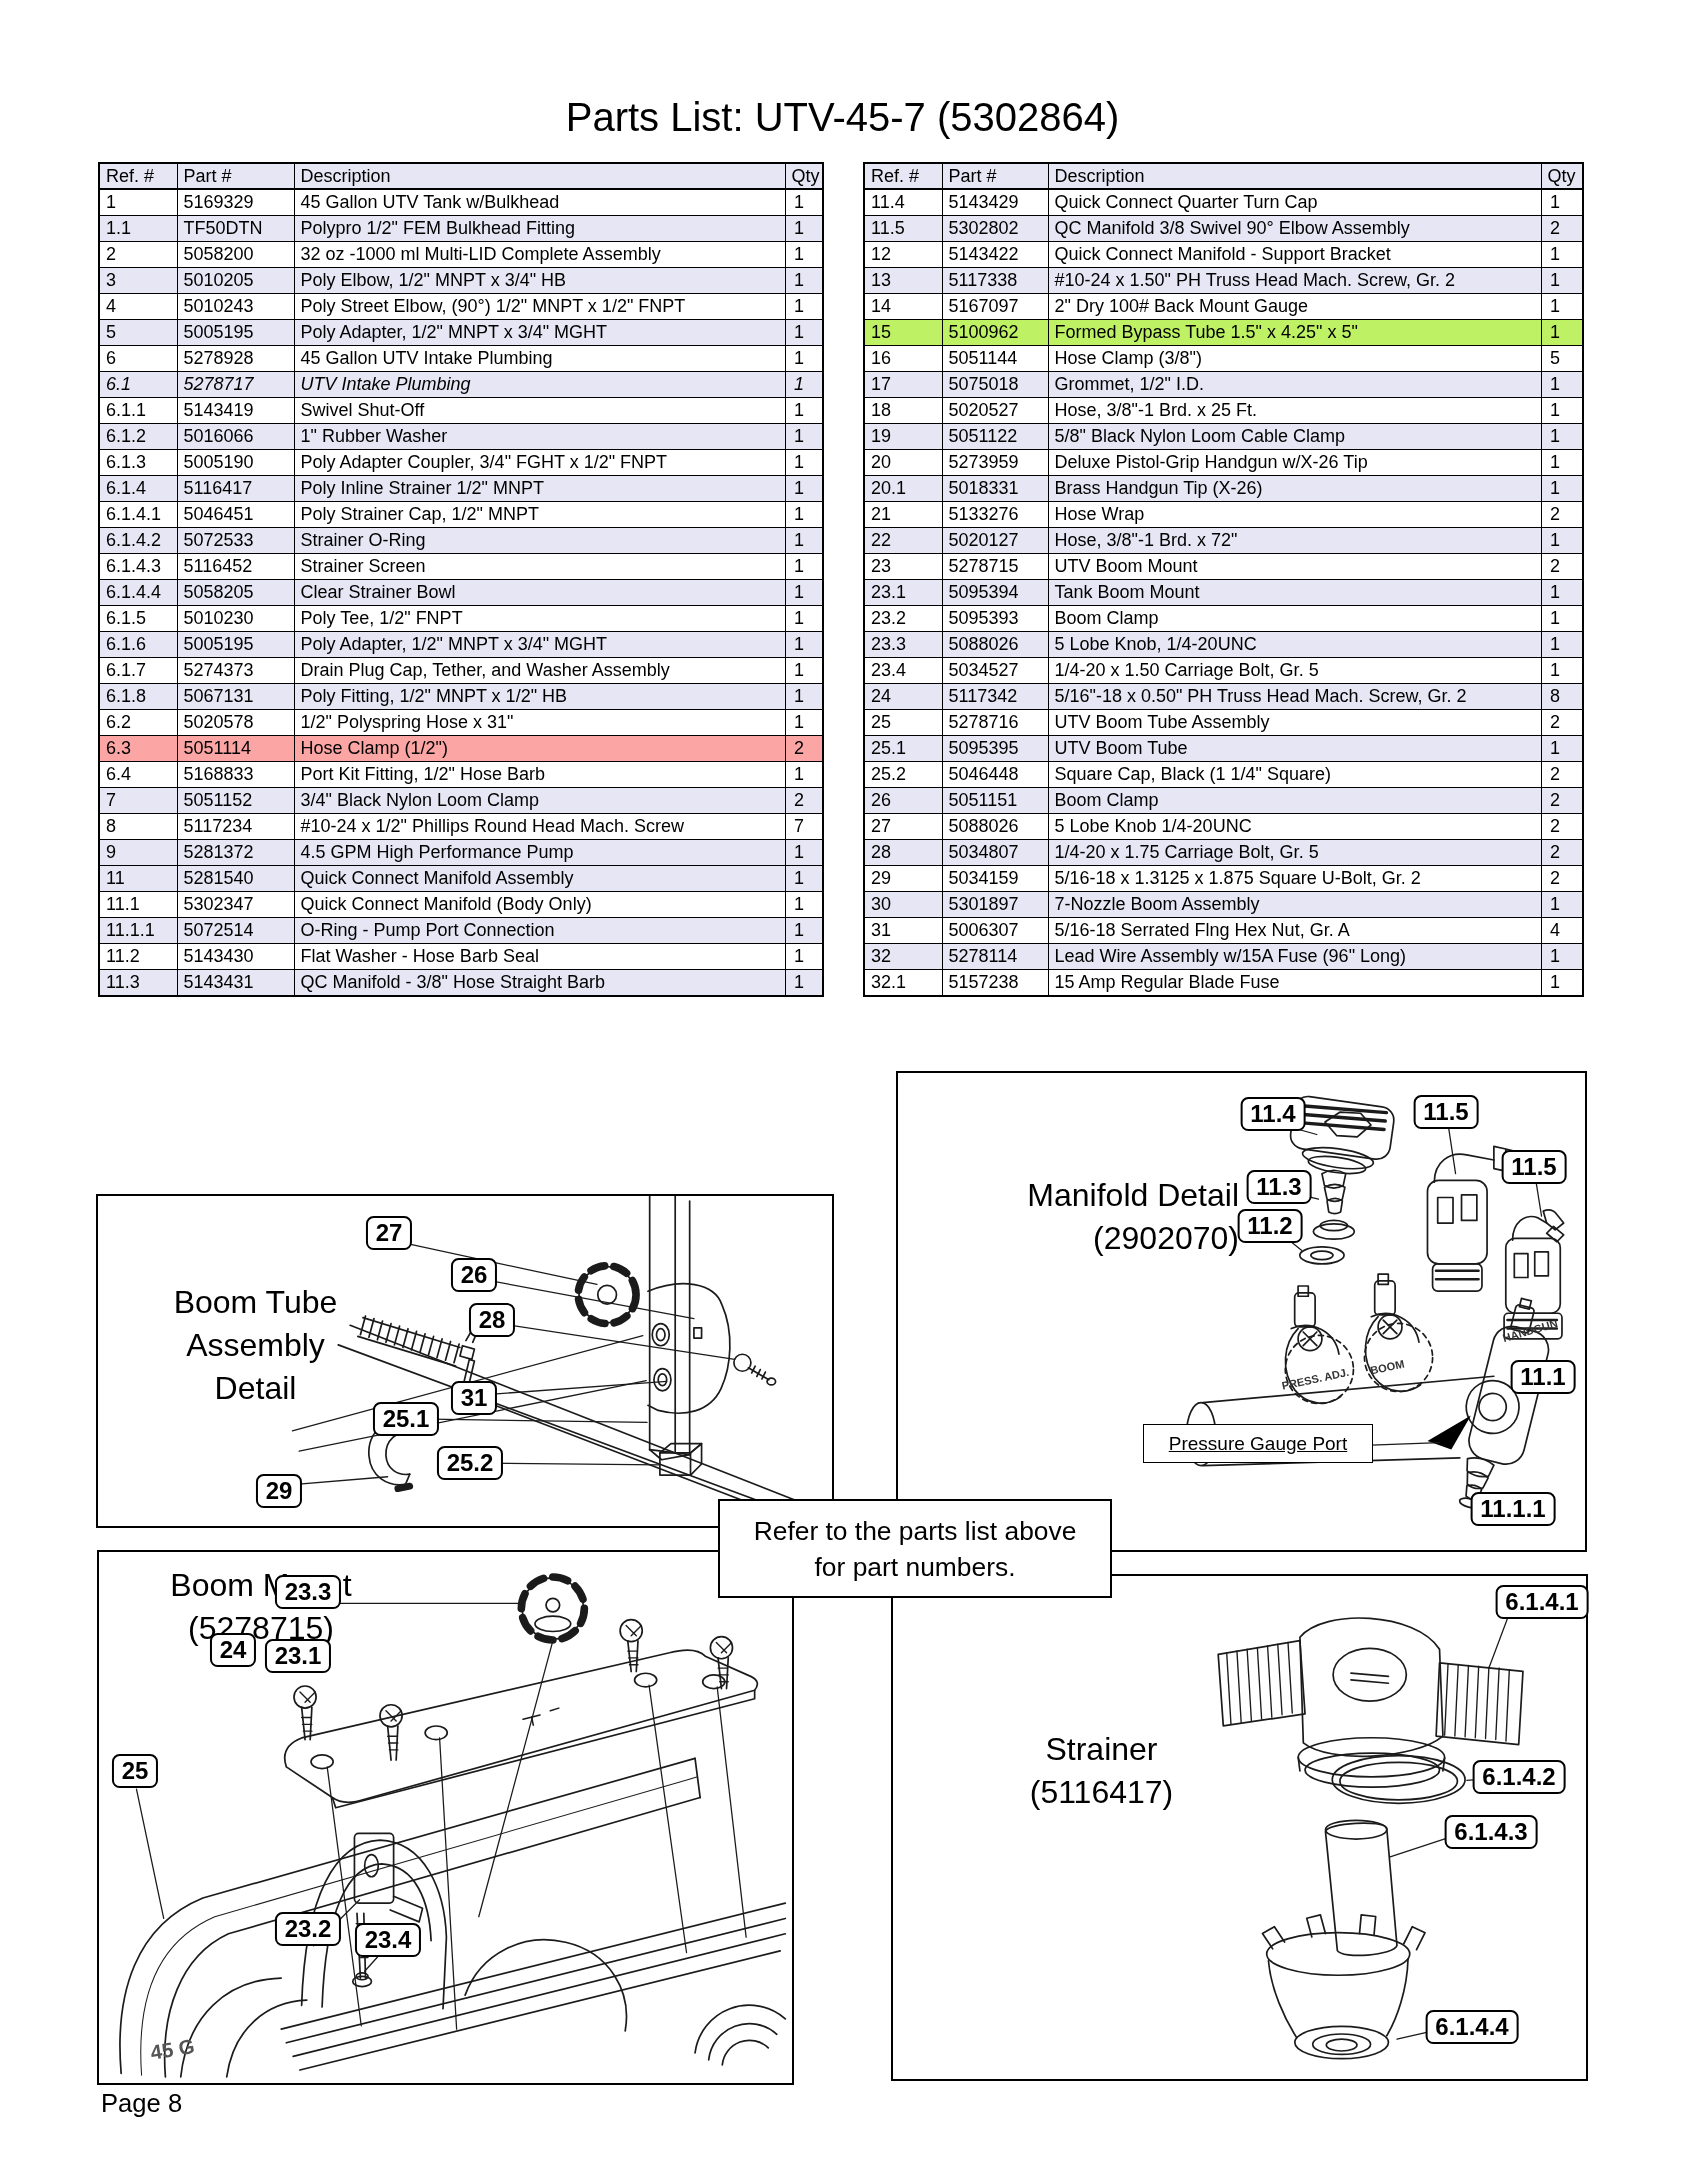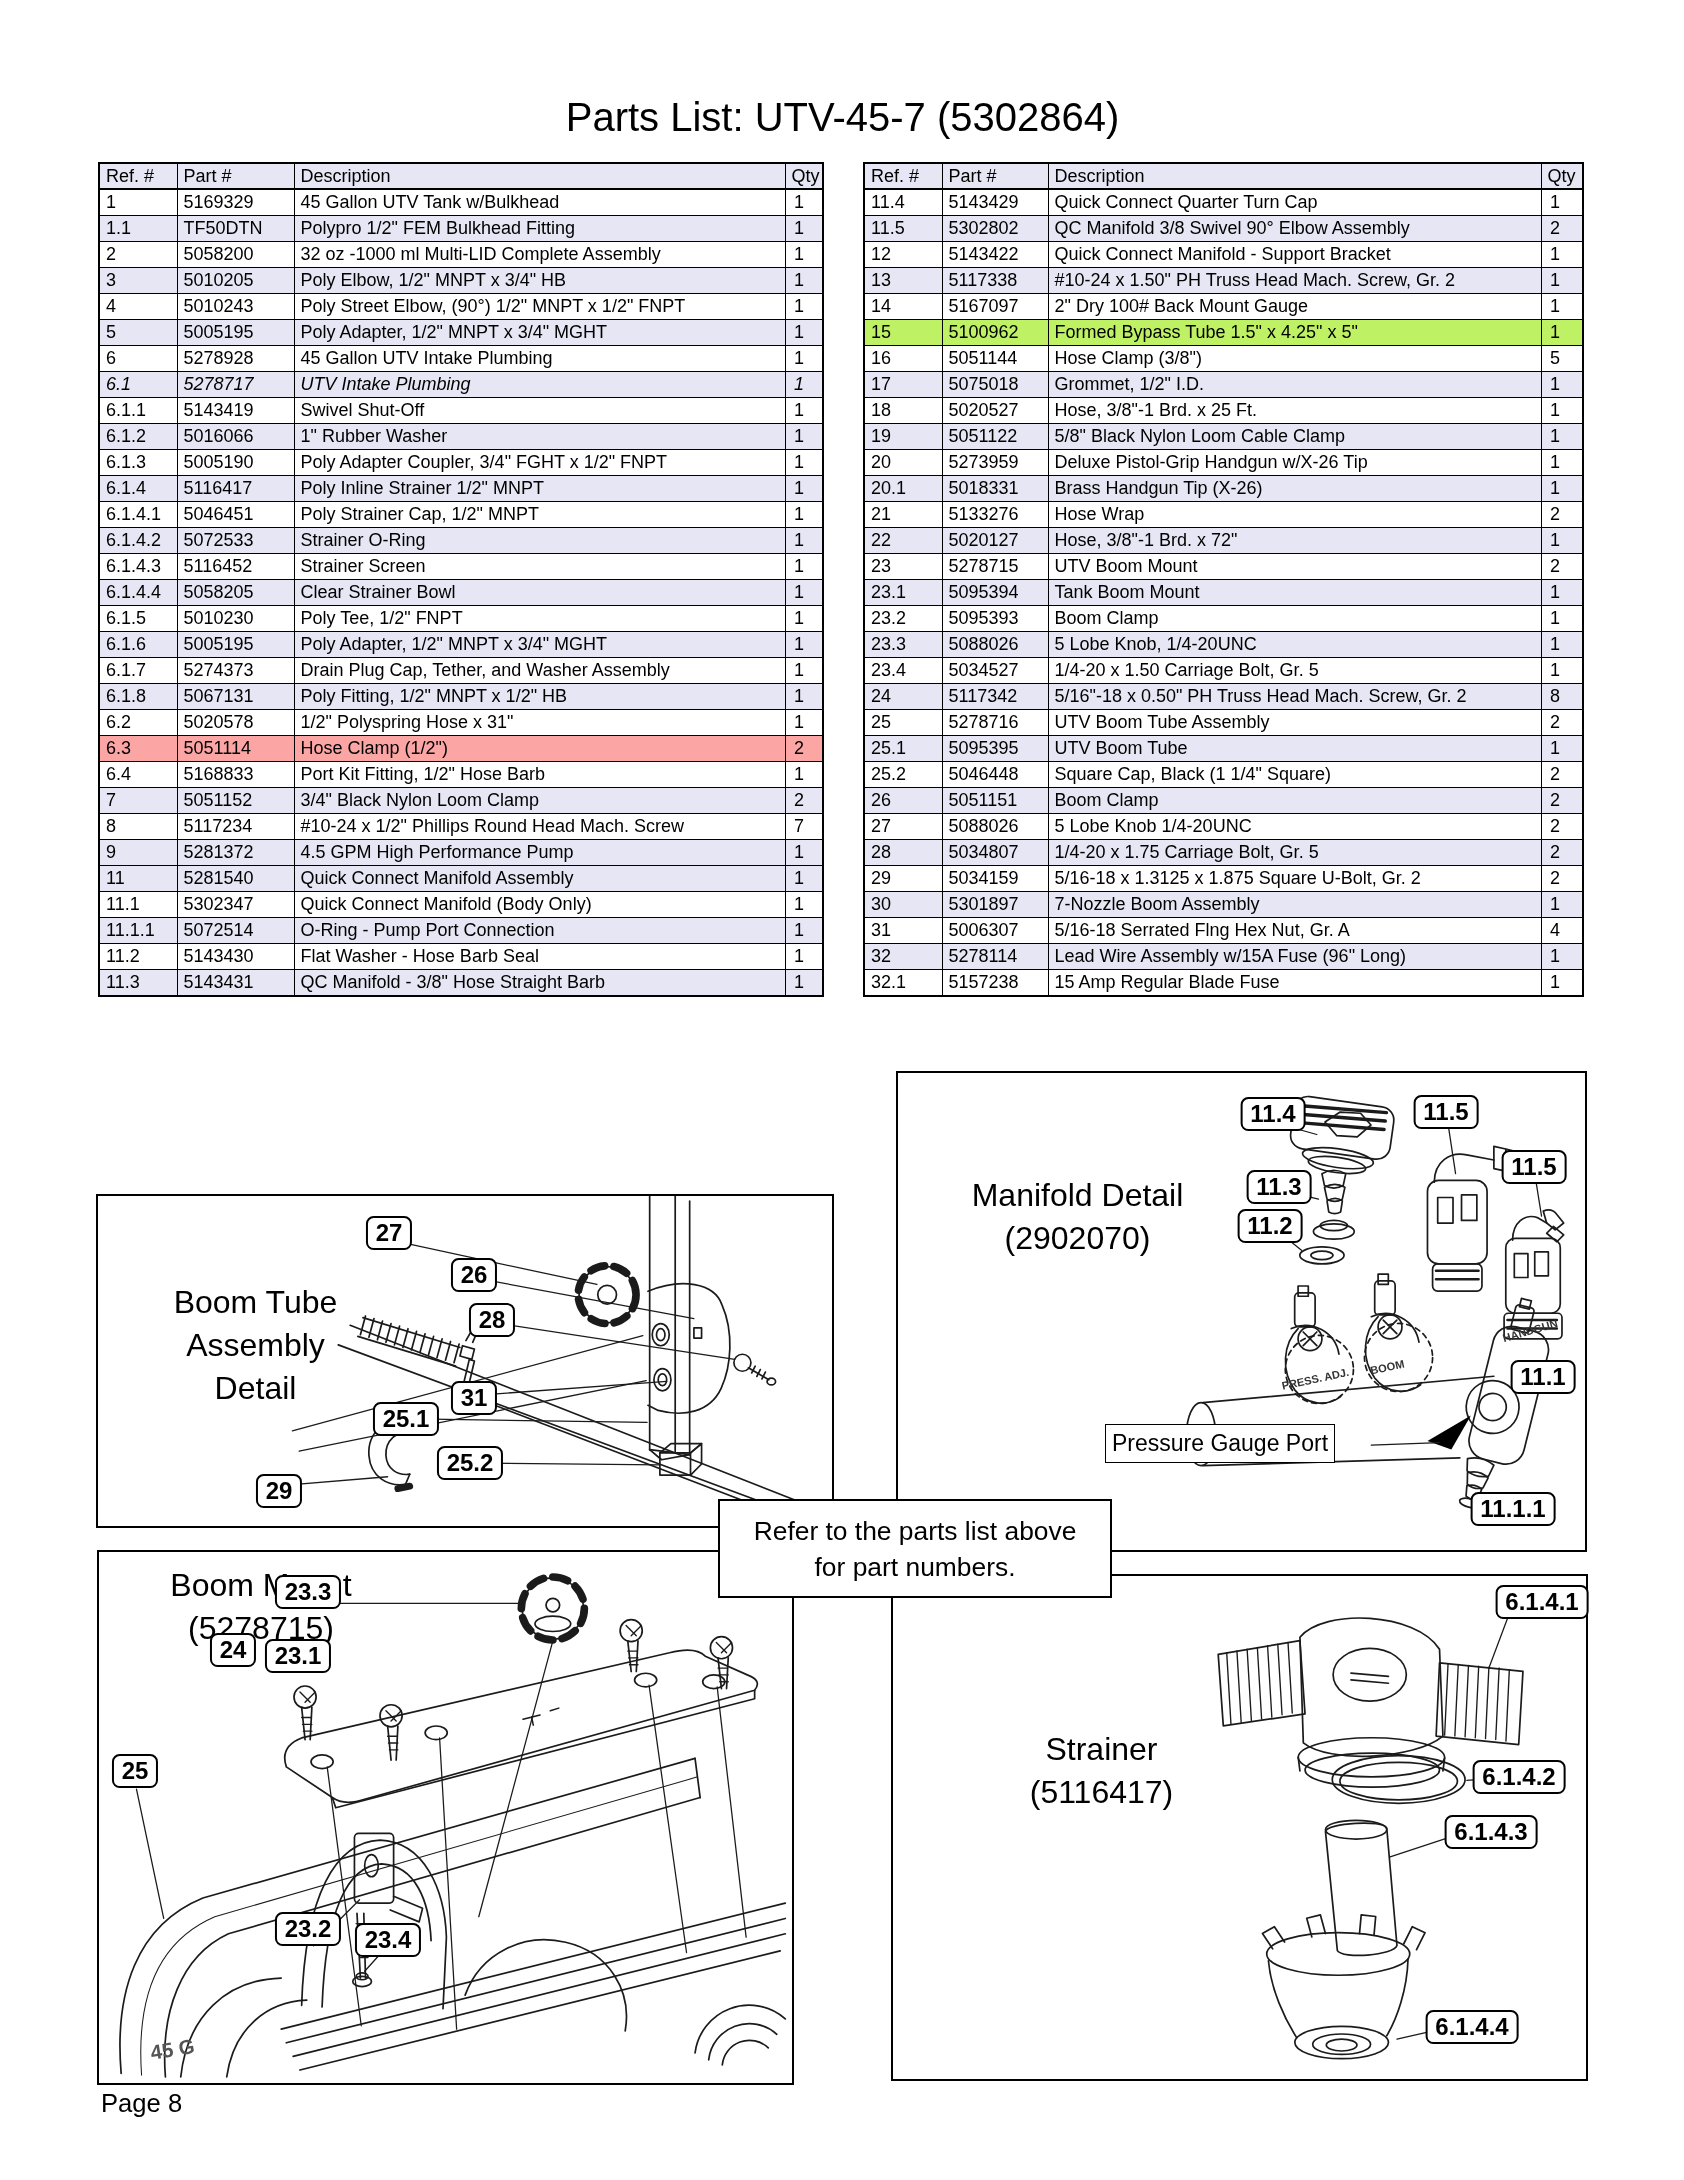--- a/index.html
+++ b/index.html
@@ -16,33 +16,33 @@
   #left-table{left:98px;top:162px;width:724px;}
   #right-table{left:863px;top:162px;width:719px;}
   .panel{position:absolute;border:2.6px solid #000;background:#fff;}
   #boom-tube-panel{left:96px;top:1194px;width:734px;height:330px;}
   #manifold-panel{left:896px;top:1071px;width:687px;height:477px;}
   #boom-mount-panel{left:97px;top:1550px;width:693px;height:531px;}
   #strainer-panel{left:891px;top:1574px;width:693px;height:503px;}
   .panel svg{position:absolute;left:0;top:0;}
   .panel-title{position:absolute;text-align:center;font-size:32px;line-height:43px;}
   #boom-tube-title{left:17px;top:85px;width:281px;}
-  #manifold-title{left:26px;top:101px;width:307px;}
+  #manifold-title{left:34px;top:101px;width:307px;text-align:right;}
   #boom-mount-title{left:-8.5px;top:12px;width:341px;}
   #strainer-title{left:34px;top:152px;width:349px;}
   .callout{position:absolute;transform:translate(-50%,-50%);background:#fff;
            border:2.6px solid #000;border-radius:7.7px;padding:0.9px 7.7px;
            font-size:24px;font-weight:bold;white-space:nowrap;z-index:5;}
   .note-box{position:absolute;left:718px;top:1499px;width:390px;height:95px;
             background:#fff;border:2.6px solid #000;z-index:6;
             display:flex;align-items:center;justify-content:center;text-align:center;
             font-size:26.4px;line-height:36px;}
-  .gauge-label{position:absolute;left:1105px;top:1424px;width:228px;height:37px;
+  .gauge-label{position:absolute;left:1143px;top:1424px;width:228px;height:37px;
             background:#fff;border:1.7px solid #000;z-index:5;display:flex;
-            align-items:center;justify-content:center;font-size:23px;white-space:nowrap;}
+            align-items:center;justify-content:center;font-size:19px;white-space:nowrap;text-decoration:underline;}
   .page-label{position:absolute;left:101px;top:2089px;font-size:25.6px;}
   .engraved{font-size:13px;fill:#333;font-weight:bold;}
   .tanktext{font-size:24px;fill:#555;font-weight:bold;}
 </style>
 </head>
 <body>
 
 <div class="page">
 
   <div class="title">Parts List: UTV-45-7 (5302864)</div>

